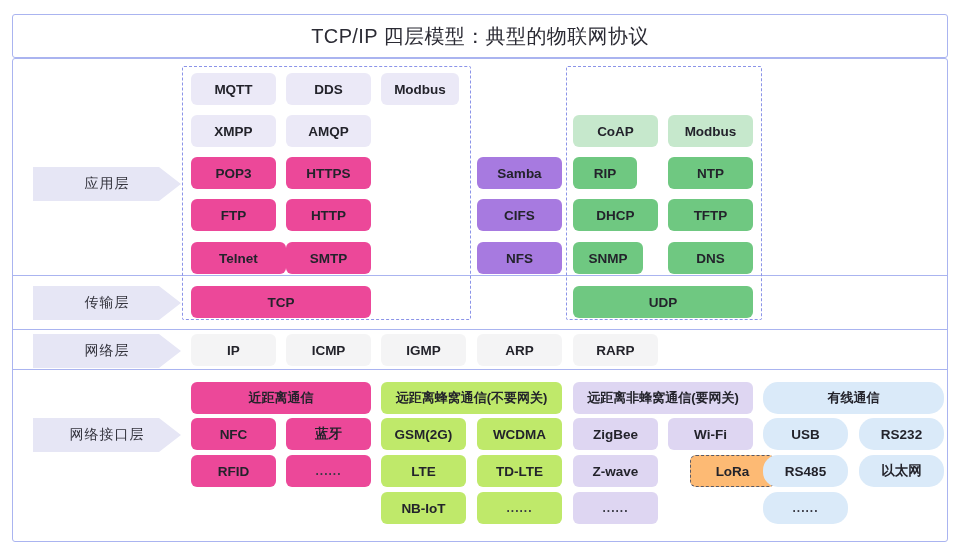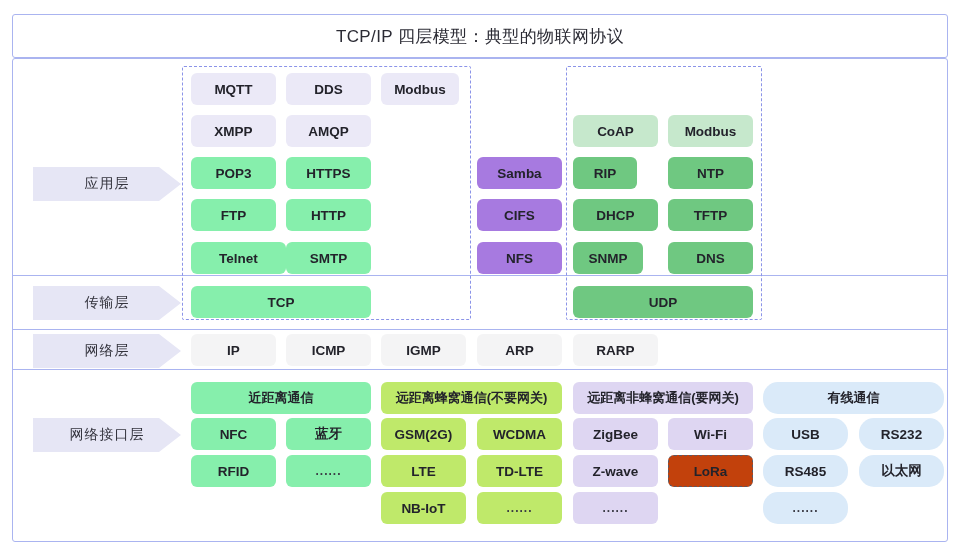--- a/index.html
+++ b/index.html
@@ -14,21 +14,21 @@
   
   .frame{
     position:absolute;
     border:1.5px solid #aab4f0;
     border-radius:3px;
     background:#fff;
     box-sizing:border-box;
   }
   #title-frame{left:12px;top:14px;width:936px;height:44px;
     display:flex;align-items:center;justify-content:center;}
-  #title-text{font-size:17px;color:#2b2b34;letter-spacing:.4px;}
+  #title-text{font-size:20px;color:#2b2b34;letter-spacing:.4px;}
 
   #body-frame{left:12px;top:58px;width:936px;height:484px;}
 
   
   .sep{position:absolute;left:0;width:100%;height:0;border-top:1.5px solid #aab4f0;}
 
   
   .layer-label{
     position:absolute;
     height:34px;
@@ -51,29 +51,29 @@
     font-weight:bold;
     color:#23232b;
     box-sizing:border-box;
     white-space:nowrap;
   }
   .chip.thin{font-weight:bold;font-size:13px;}
   .chip.dot{font-weight:bold;letter-spacing:1px;font-size:12px;color:#3a3a44;}
 
   
   .c-lav-pale {background:#ebe9f7;}
-  .c-blue     {background:#86efac;}
+  .c-blue     {background:#ec4899;}
   .c-purple   {background:#a77ae0;}
   .c-green-pale{background:#c6e8cc;}
   .c-green    {background:#6fc881;}
   .c-grey     {background:#f4f4f5;font-weight:bold;}
   .c-lime     {background:#bfe96a;}
   .c-lilac    {background:#ded6f2;}
   .c-ice      {background:#daeaf9;border-radius:15px;}
-  .c-dash-lilac{background:#c2410c;border:1.4px dashed #5a5a66;}
+  .c-dash-lilac{background:#fdba74;border:1.4px dashed #5a5a66;margin-left:22px;}
 
   
   .dashbox{
     position:absolute;
     border:1.6px dashed #8b93e8;
     border-radius:2px;
     box-sizing:border-box;
     pointer-events:none;
   }
 </style>

